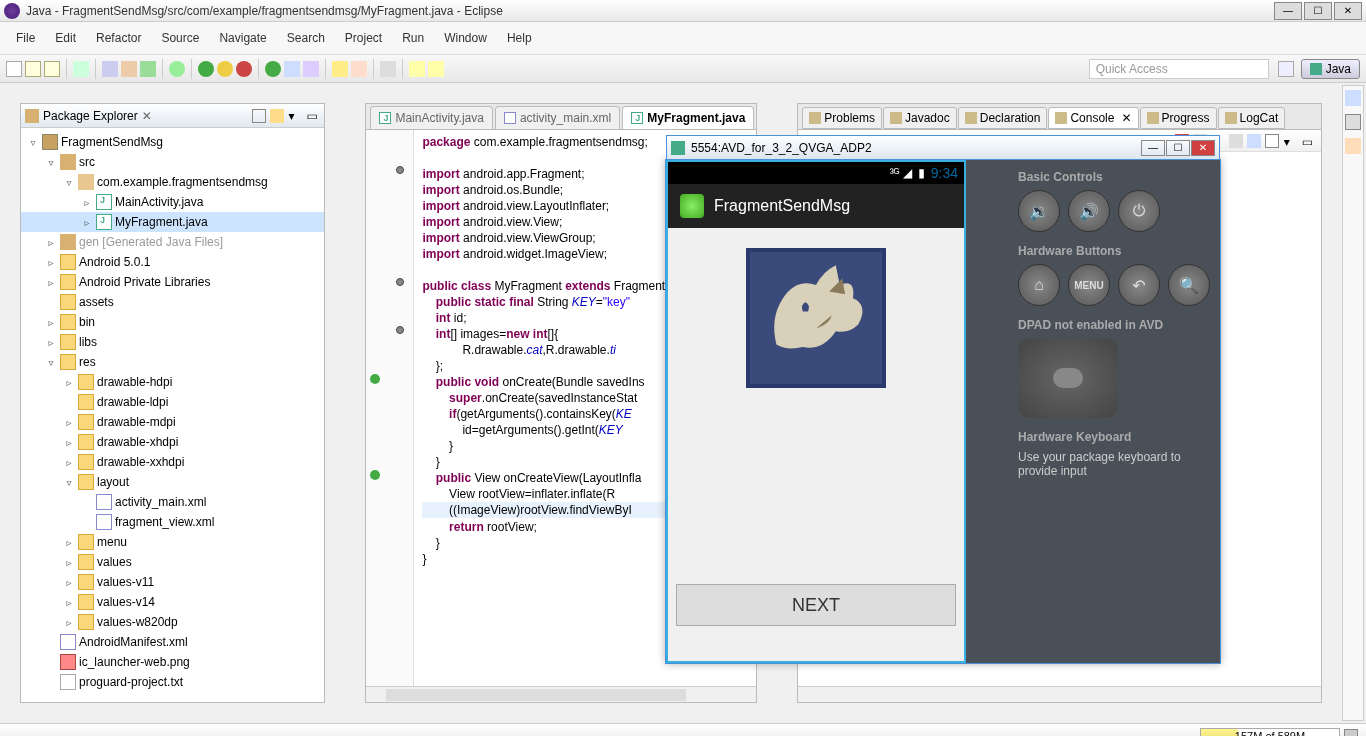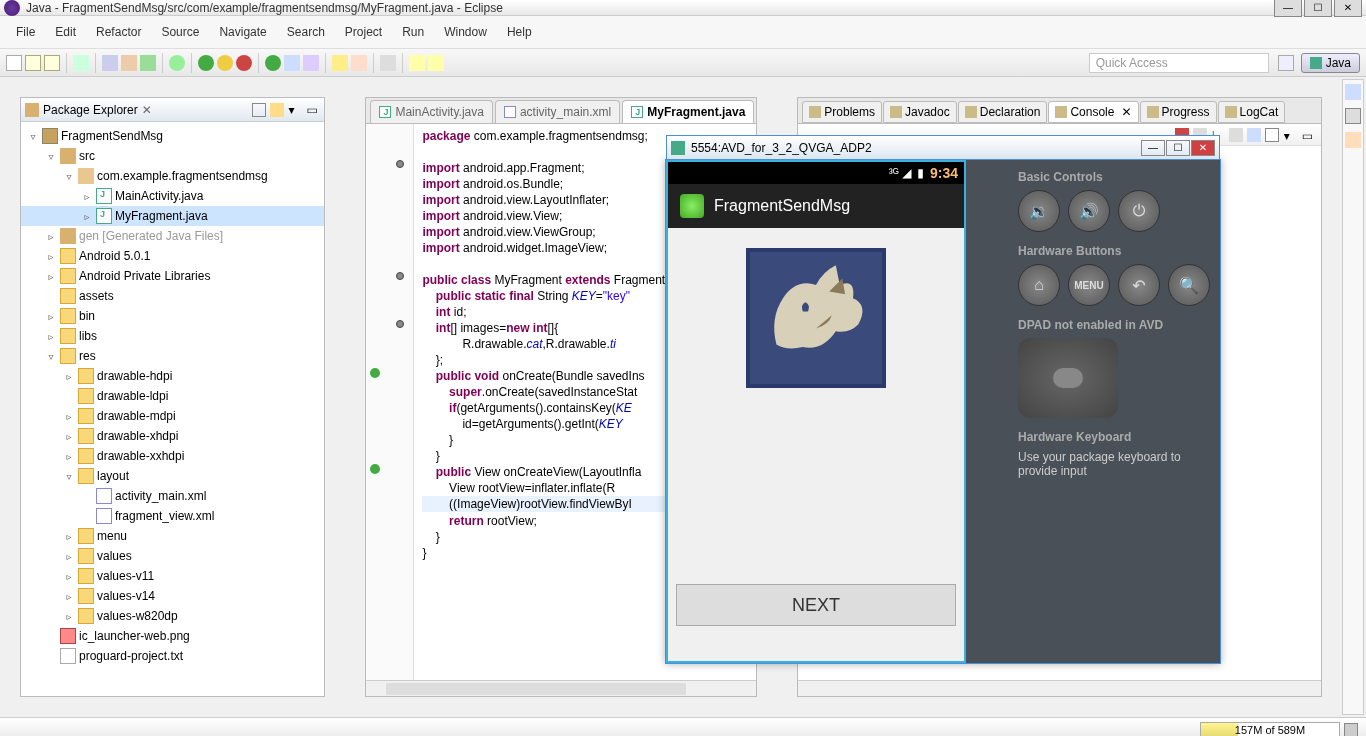--- a/index.html
+++ b/index.html
@@ -1,17 +1,17 @@
 <!DOCTYPE html>
 <html><head>
 <meta charset="utf-8">
 <style>
 * { margin:0; padding:0; box-sizing:border-box; font-family:"Segoe UI",Tahoma,sans-serif; font-size:12px; }
 body { background:#f0f0f0; width:1366px; height:736px; overflow:hidden; position:relative; }
-.titlebar { height:16px; background:linear-gradient(#fff,#e8e8e8); border-bottom:1px solid #ccc; display:flex; align-items:center; padding:0 4px; }
+.titlebar { height:22px; background:linear-gradient(#fff,#e8e8e8); border-bottom:1px solid #ccc; display:flex; align-items:center; padding:0 4px; }
 .titlebar .eclipse-icon { width:16px; height:16px; border-radius:50%; background:radial-gradient(#6a3d9a,#4a1a7a); margin-right:6px; }
 .titlebar .title { flex:1; color:#333; }
 .window-controls { display:flex; gap:2px; }
 .window-controls span { width:28px; height:18px; border:1px solid #888; background:#ddd; display:flex; align-items:center; justify-content:center; font-size:10px; cursor:pointer; }
 .menubar { height:24px; background:#f7f7f7; display:flex; align-items:center; padding:16px 6px; border-bottom:1px solid #ddd; }
 .menubar span { padding:3px 10px; color:#333; cursor:pointer; }
 .toolbar { height:28px; background:linear-gradient(#f8f8f8,#e8e8e8); border-bottom:1px solid #ccc; display:flex; align-items:center; padding:0 6px; gap:3px; }
 .tb-ico { width:16px; height:16px; border:1px solid transparent; display:inline-block; }
 .tb-sep { width:1px; height:20px; background:#ccc; margin:0 3px; }
 .quick-access { margin-left:auto; width:180px; height:20px; border:1px solid #ccc; background:#fff; padding:0 6px; color:#999; line-height:18px; }
@@ -71,21 +71,21 @@
 
 .emulator { position:absolute; left:665px; top:159px; width:556px; height:505px; background:#404850; border:1px solid #4a90d9; box-shadow:0 0 8px rgba(0,0,0,0.3); display:flex; z-index:100; }
 .emu-titlebar { position:absolute; top:-25px; left:0; right:0; height:25px; background:linear-gradient(#fff,#dce6f0); border:1px solid #4a90d9; display:flex; align-items:center; padding:0 4px; }
 .emu-titlebar .eico { width:14px; height:14px; background:#4a8; margin-right:6px; }
 .emu-titlebar .etitle { flex:1; font-size:12px; }
 .emu-winctrl { display:flex; gap:1px; }
 .emu-winctrl span { width:24px; height:16px; border:1px solid #888; display:flex; align-items:center; justify-content:center; font-size:10px; cursor:pointer; }
 .emu-winctrl .close-btn { background:#d04040; color:#fff; }
 .emu-screen { width:352px; height:100%; background:#fff; display:flex; flex-direction:column; border:2px solid #38b0e0; }
 .emu-status { height:22px; background:#000; display:flex; align-items:center; justify-content:flex-end; padding:0 6px; gap:6px; color:#fff; font-size:11px; }
-.emu-status .time { color:#fdba74; font-size:14px;font-weight:bold; }
+.emu-status .time { color:#0369a1; font-size:14px; }
 .emu-actionbar { height:44px; background:#222; display:flex; align-items:center; padding:0 12px; gap:10px; }
 .emu-actionbar .aico { width:24px; height:24px; background:radial-gradient(#8e6,#4a2); border-radius:4px; }
 .emu-actionbar .atitle { color:#fff; font-size:16px; }
 .emu-content { flex:1; background:#f0f0f0; display:flex; flex-direction:column; align-items:center; padding-top:20px; }
 .emu-img { width:140px; height:140px; background:#4a5a8a; border:4px solid #2a3a6a; position:relative; overflow:hidden; }
 .emu-img svg { width:100%; height:100%; }
 .emu-next { margin-top:auto; margin-bottom:35px; width:280px; height:42px; background:#ddd; border:1px solid #aaa; display:flex; align-items:center; justify-content:center; font-size:18px; color:#333; cursor:pointer; }
 .emu-controls { flex:1; background:#4a5058; padding:10px; color:#ccc; font-size:11px; }
 .emu-controls .sect { margin-bottom:12px;margin-left:42px; }
 .emu-controls .sect-title { font-weight:bold; margin-bottom:6px; color:#aaa; }
@@ -291,20 +291,25 @@
           <span class="ico ico-fld"></span>
           <span>values-v14</span>
         </div>
         <div class="row" style="padding-left: 42px;">
           <span class="exp">▹</span>
           <span class="ico ico-fld"></span>
           <span>values-w820dp</span>
         </div>
         <div class="row" style="padding-left: 24px;">
           <span class="exp"></span>
+          <span class="ico ico-xml"></span>
+          <span>AndroidManifest.xml</span>
+        </div>
+        <div class="row" style="padding-left: 24px;">
+          <span class="exp"></span>
           <span class="ico ico-png"></span>
           <span>ic_launcher-web.png</span>
         </div>
         <div class="row" style="padding-left: 24px;">
           <span class="exp"></span>
           <span class="ico ico-file"></span>
           <span>proguard-project.txt</span>
         </div>
       </div>
   </div>

